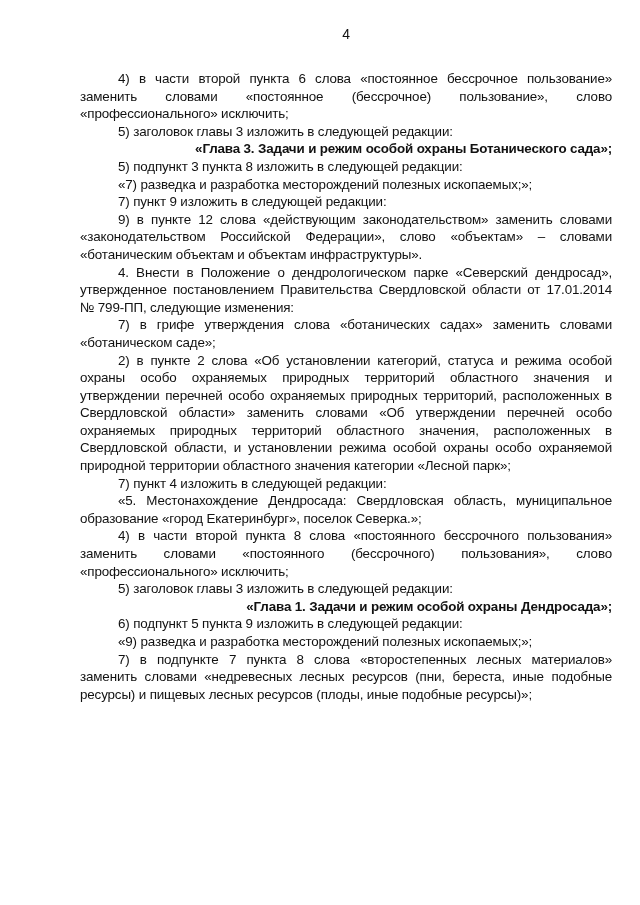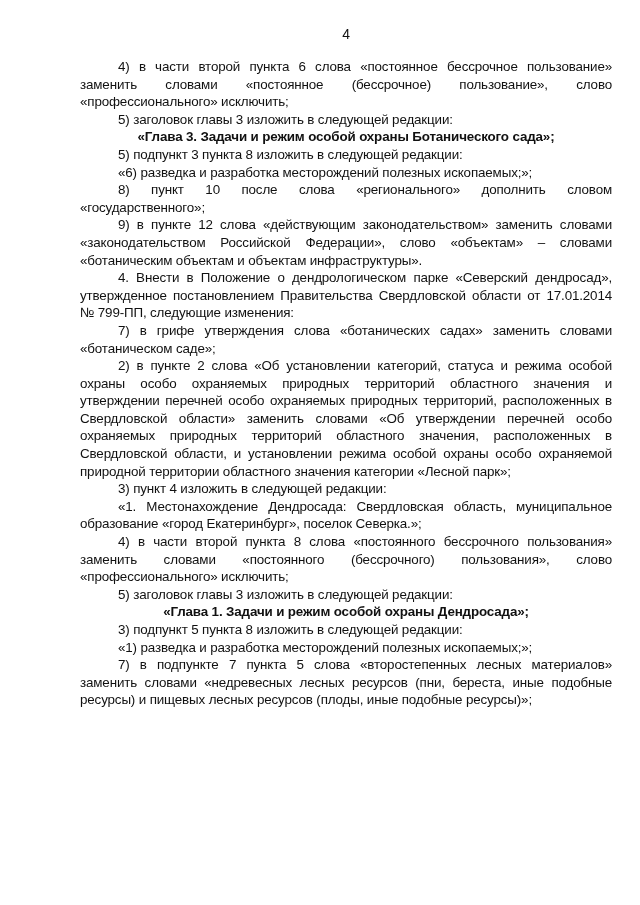--- a/index.html
+++ b/index.html
@@ -4,42 +4,42 @@
 <style>
   html, body { margin: 0; padding: 0; background: #ffffff; }
   body { width: 640px; height: 905px; overflow: hidden; position: relative; }
   .page {
     position: absolute; left: 80px; top: 0; width: 532px;
     font-family: "Liberation Sans", sans-serif;
     font-size: 13.4px; line-height: 17.6px; color: #111;
     letter-spacing: -0.15px;
   }
   .page-number { position: absolute; left: 0; top: 26px; width: 532px; text-align: center; font-size: 14px; }
-  .body { position: absolute; left: 0; top: 58px; width: 532px; }
+  .body { position: absolute; left: 0; top: 70px; width: 532px; }
   .p { margin: 0; text-align: justify; text-indent: 38px; }
-  .p.heading { text-align: center; text-indent: 0; font-weight: bold; }
+  .p.heading { text-align: right; text-indent: 0; font-weight: bold; }
 </style>
 </head>
 <body>
 
 <div class="page">
   <div class="page-number">4</div>
   <div class="body">
     <p class="p">4) в части второй пункта 6 слова «постоянное бессрочное пользование» заменить словами «постоянное (бессрочное) пользование», слово «профессионального» исключить;</p>
     <p class="p">5) заголовок главы 3 изложить в следующей редакции:</p>
     <p class="p heading">«Глава 3. Задачи и режим особой охраны Ботанического сада»;</p>
     <p class="p">5) подпункт 3 пункта 8 изложить в следующей редакции:</p>
-    <p class="p">«6) разведка и разработка месторождений полезных ископаемых;»;</p>
-    <p class="p">8) пункт 10 после слова «регионального» дополнить словом «государственного»;</p>
+    <p class="p">«7) разведка и разработка месторождений полезных ископаемых;»;</p>
+    <p class="p">7) пункт 9 изложить в следующей редакции:</p>
     <p class="p">9) в пункте 12 слова «действующим законодательством» заменить словами «законодательством Российской Федерации», слово «объектам» – словами «ботаническим объектам и объектам инфраструктуры».</p>
     <p class="p">4. Внести в Положение о дендрологическом парке «Северский дендросад», утвержденное постановлением Правительства Свердловской области от 17.01.2014 № 799-ПП, следующие изменения:</p>
     <p class="p">7) в грифе утверждения слова «ботанических садах» заменить словами «ботаническом саде»;</p>
     <p class="p">2) в пункте 2 слова «Об установлении категорий, статуса и режима особой охраны особо охраняемых природных территорий областного значения и утверждении перечней особо охраняемых природных территорий, расположенных в Свердловской области» заменить словами «Об утверждении перечней особо охраняемых природных территорий областного значения, расположенных в Свердловской области, и установлении режима особой охраны особо охраняемой природной территории областного значения категории «Лесной парк»;</p>
-    <p class="p">3) пункт 4 изложить в следующей редакции:</p>
-    <p class="p">«1. Местонахождение Дендросада: Свердловская область, муниципальное образование «город Екатеринбург», поселок Северка.»;</p>
+    <p class="p">7) пункт 4 изложить в следующей редакции:</p>
+    <p class="p">«5. Местонахождение Дендросада: Свердловская область, муниципальное образование «город Екатеринбург», поселок Северка.»;</p>
     <p class="p">4) в части второй пункта 8 слова «постоянного бессрочного пользования» заменить словами «постоянного (бессрочного) пользования», слово «профессионального» исключить;</p>
     <p class="p">5) заголовок главы 3 изложить в следующей редакции:</p>
     <p class="p heading">«Глава 1. Задачи и режим особой охраны Дендросада»;</p>
-    <p class="p">3) подпункт 5 пункта 8 изложить в следующей редакции:</p>
-    <p class="p">«1) разведка и разработка месторождений полезных ископаемых;»;</p>
-    <p class="p">7) в подпункте 7 пункта 5 слова «второстепенных лесных материалов» заменить словами «недревесных лесных ресурсов (пни, береста, иные подобные ресурсы) и пищевых лесных ресурсов (плоды, иные подобные ресурсы)»;</p>
+    <p class="p">6) подпункт 5 пункта 9 изложить в следующей редакции:</p>
+    <p class="p">«9) разведка и разработка месторождений полезных ископаемых;»;</p>
+    <p class="p">7) в подпункте 7 пункта 8 слова «второстепенных лесных материалов» заменить словами «недревесных лесных ресурсов (пни, береста, иные подобные ресурсы) и пищевых лесных ресурсов (плоды, иные подобные ресурсы)»;</p>
   </div>
 </div>
 
 </body></html>

